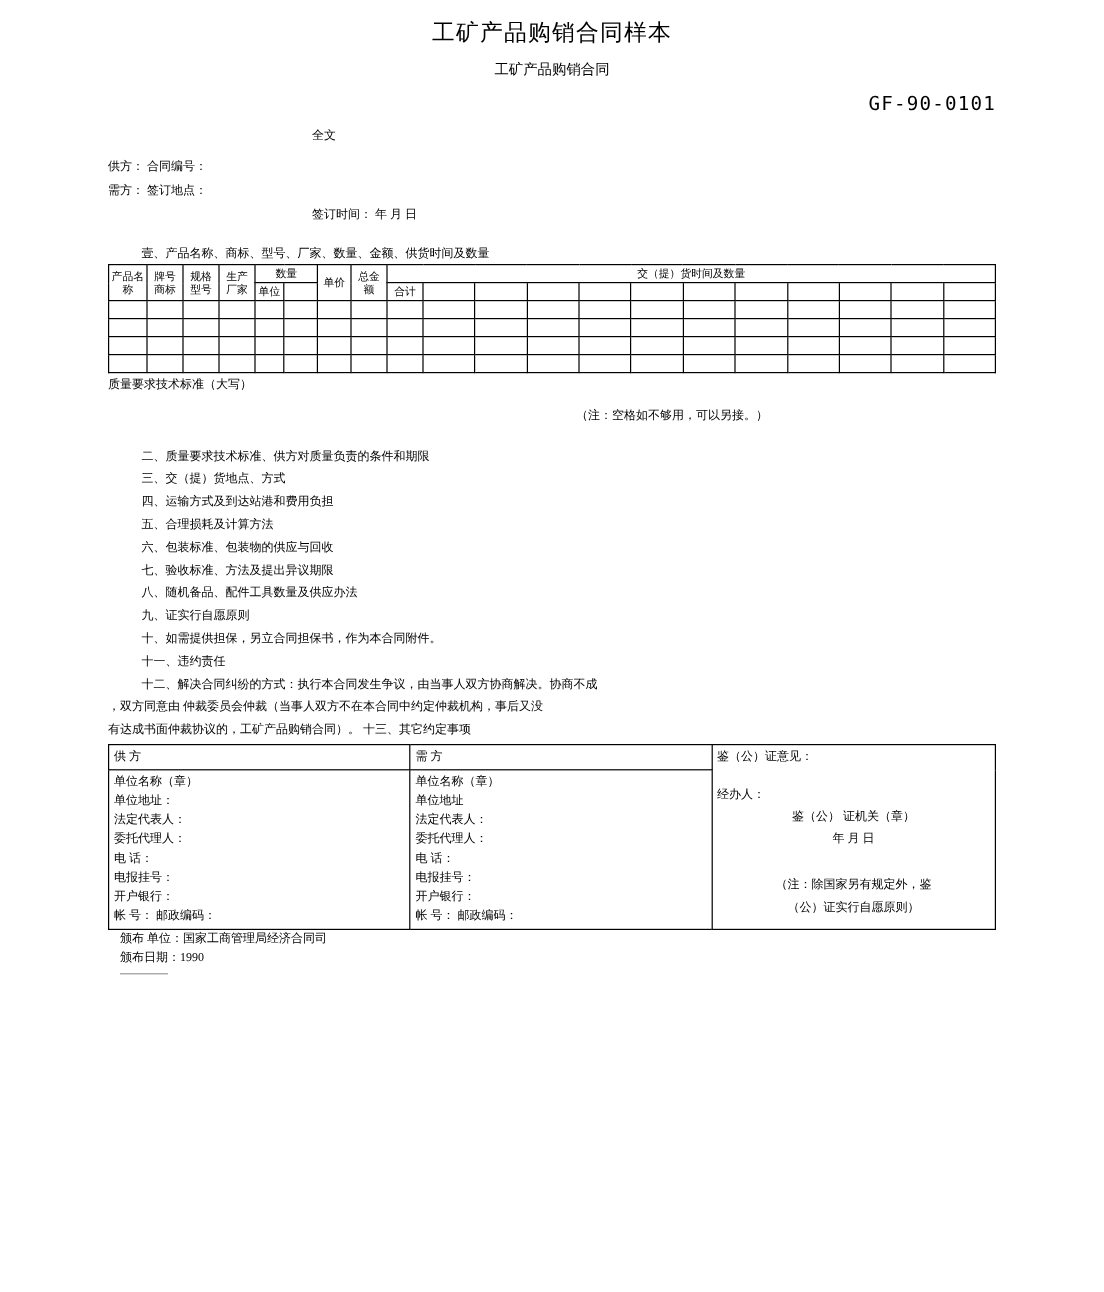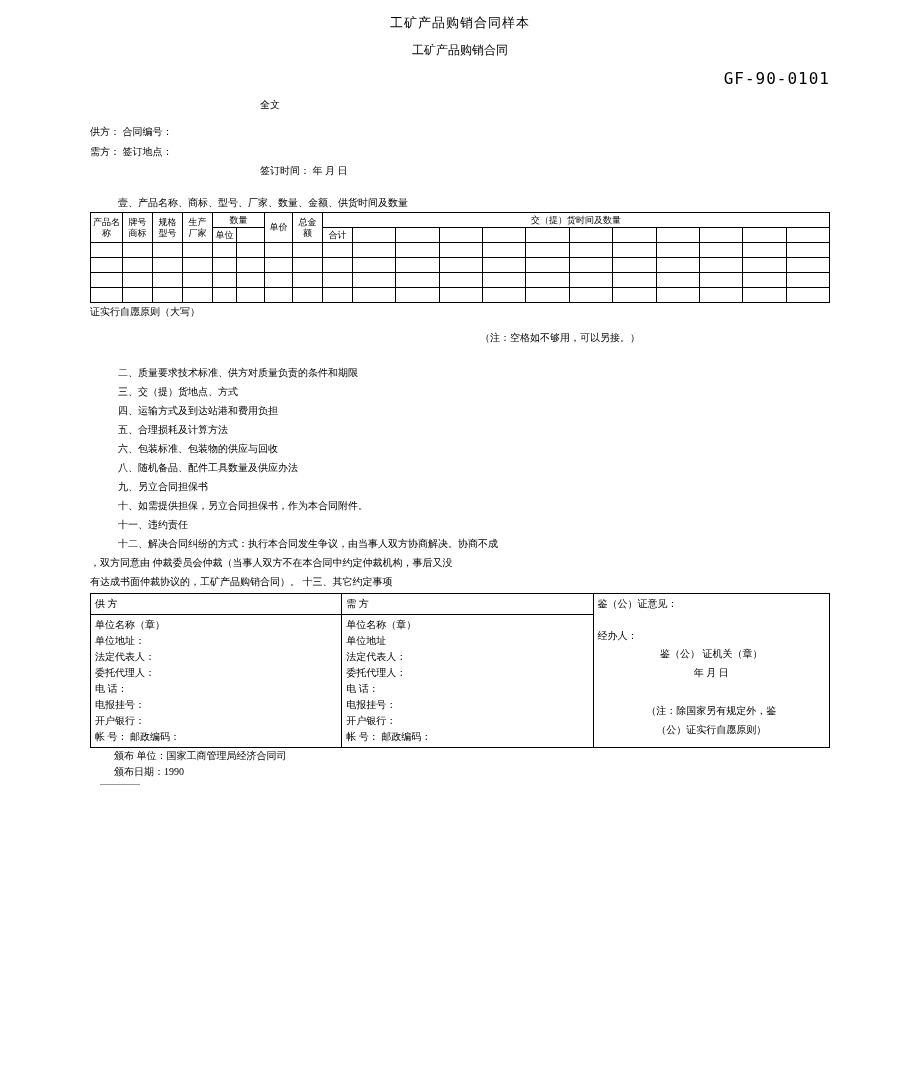--- a/index.html
+++ b/index.html
@@ -9,21 +9,21 @@
     background: #fff;
     margin: 0;
     padding: 0;
     width: 920px;
   }
   .page {
     padding: 10px 90px 20px 90px;
   }
   .title {
     text-align: center;
-    font-size: 13px;
+    font-size: 19px;
     font-weight: normal;
     margin: 4px 0 10px 0;
     letter-spacing: 1px;
   }
   .subtitle {
     text-align: center;
     font-size: 12px;
     margin-bottom: 10px;
   }
   .code {
@@ -100,21 +100,21 @@
   .valid {
     text-align: center;
     margin-top: 14px;
     margin-bottom: 4px;
   }
   .supervise {
     text-align: center;
     margin-bottom: 24px;
   }
   .issue {
-    margin-left: 24px;
+    margin-left: 10px;
     line-height: 1.6;
   }
   .hr-small {
     border: none;
     border-top: 1px solid #999;
     width: 40px;
     margin: 4px 0 0 10px;
   }
   .seal-block {
     text-align: center;
@@ -271,30 +271,31 @@
           <td></td>
           <td></td>
           <td></td>
           <td></td>
           <td></td>
           <td></td>
         </tr>
   </tbody>
     </table>
 
-  <div class="total-rmb">证实行自愿原则（大写）</div>
+  <div class="total-rmb">质量要求技术标准（大写）</div>
   <div class="note-space">（注：空格如不够用，可以另接。）</div>
 
   <div class="clause">二、质量要求技术标准、供方对质量负责的条件和期限</div>
   <div class="clause">三、交（提）货地点、方式</div>
   <div class="clause">四、运输方式及到达站港和费用负担</div>
   <div class="clause">五、合理损耗及计算方法</div>
   <div class="clause">六、包装标准、包装物的供应与回收</div>
+  <div class="clause">七、验收标准、方法及提出异议期限</div>
   <div class="clause">八、随机备品、配件工具数量及供应办法</div>
-  <div class="clause">九、另立合同担保书</div>
+  <div class="clause">九、证实行自愿原则</div>
   <div class="clause">十、如需提供担保，另立合同担保书，作为本合同附件。</div>
   <div class="clause">十一、违约责任</div>
   <div class="clause">十二、解决合同纠纷的方式：执行本合同发生争议，由当事人双方协商解决。协商不成</div>
   <div class="clause-cont">，双方同意由  仲裁委员会仲裁（当事人双方不在本合同中约定仲裁机构，事后又没</div>
   <div class="clause-cont">有达成书面仲裁协议的，工矿产品购销合同）。  十三、其它约定事项</div>
 
   <table class="sig">
     <tbody>
         <tr>
       <td class="sig-col-ab">供 方</td>

